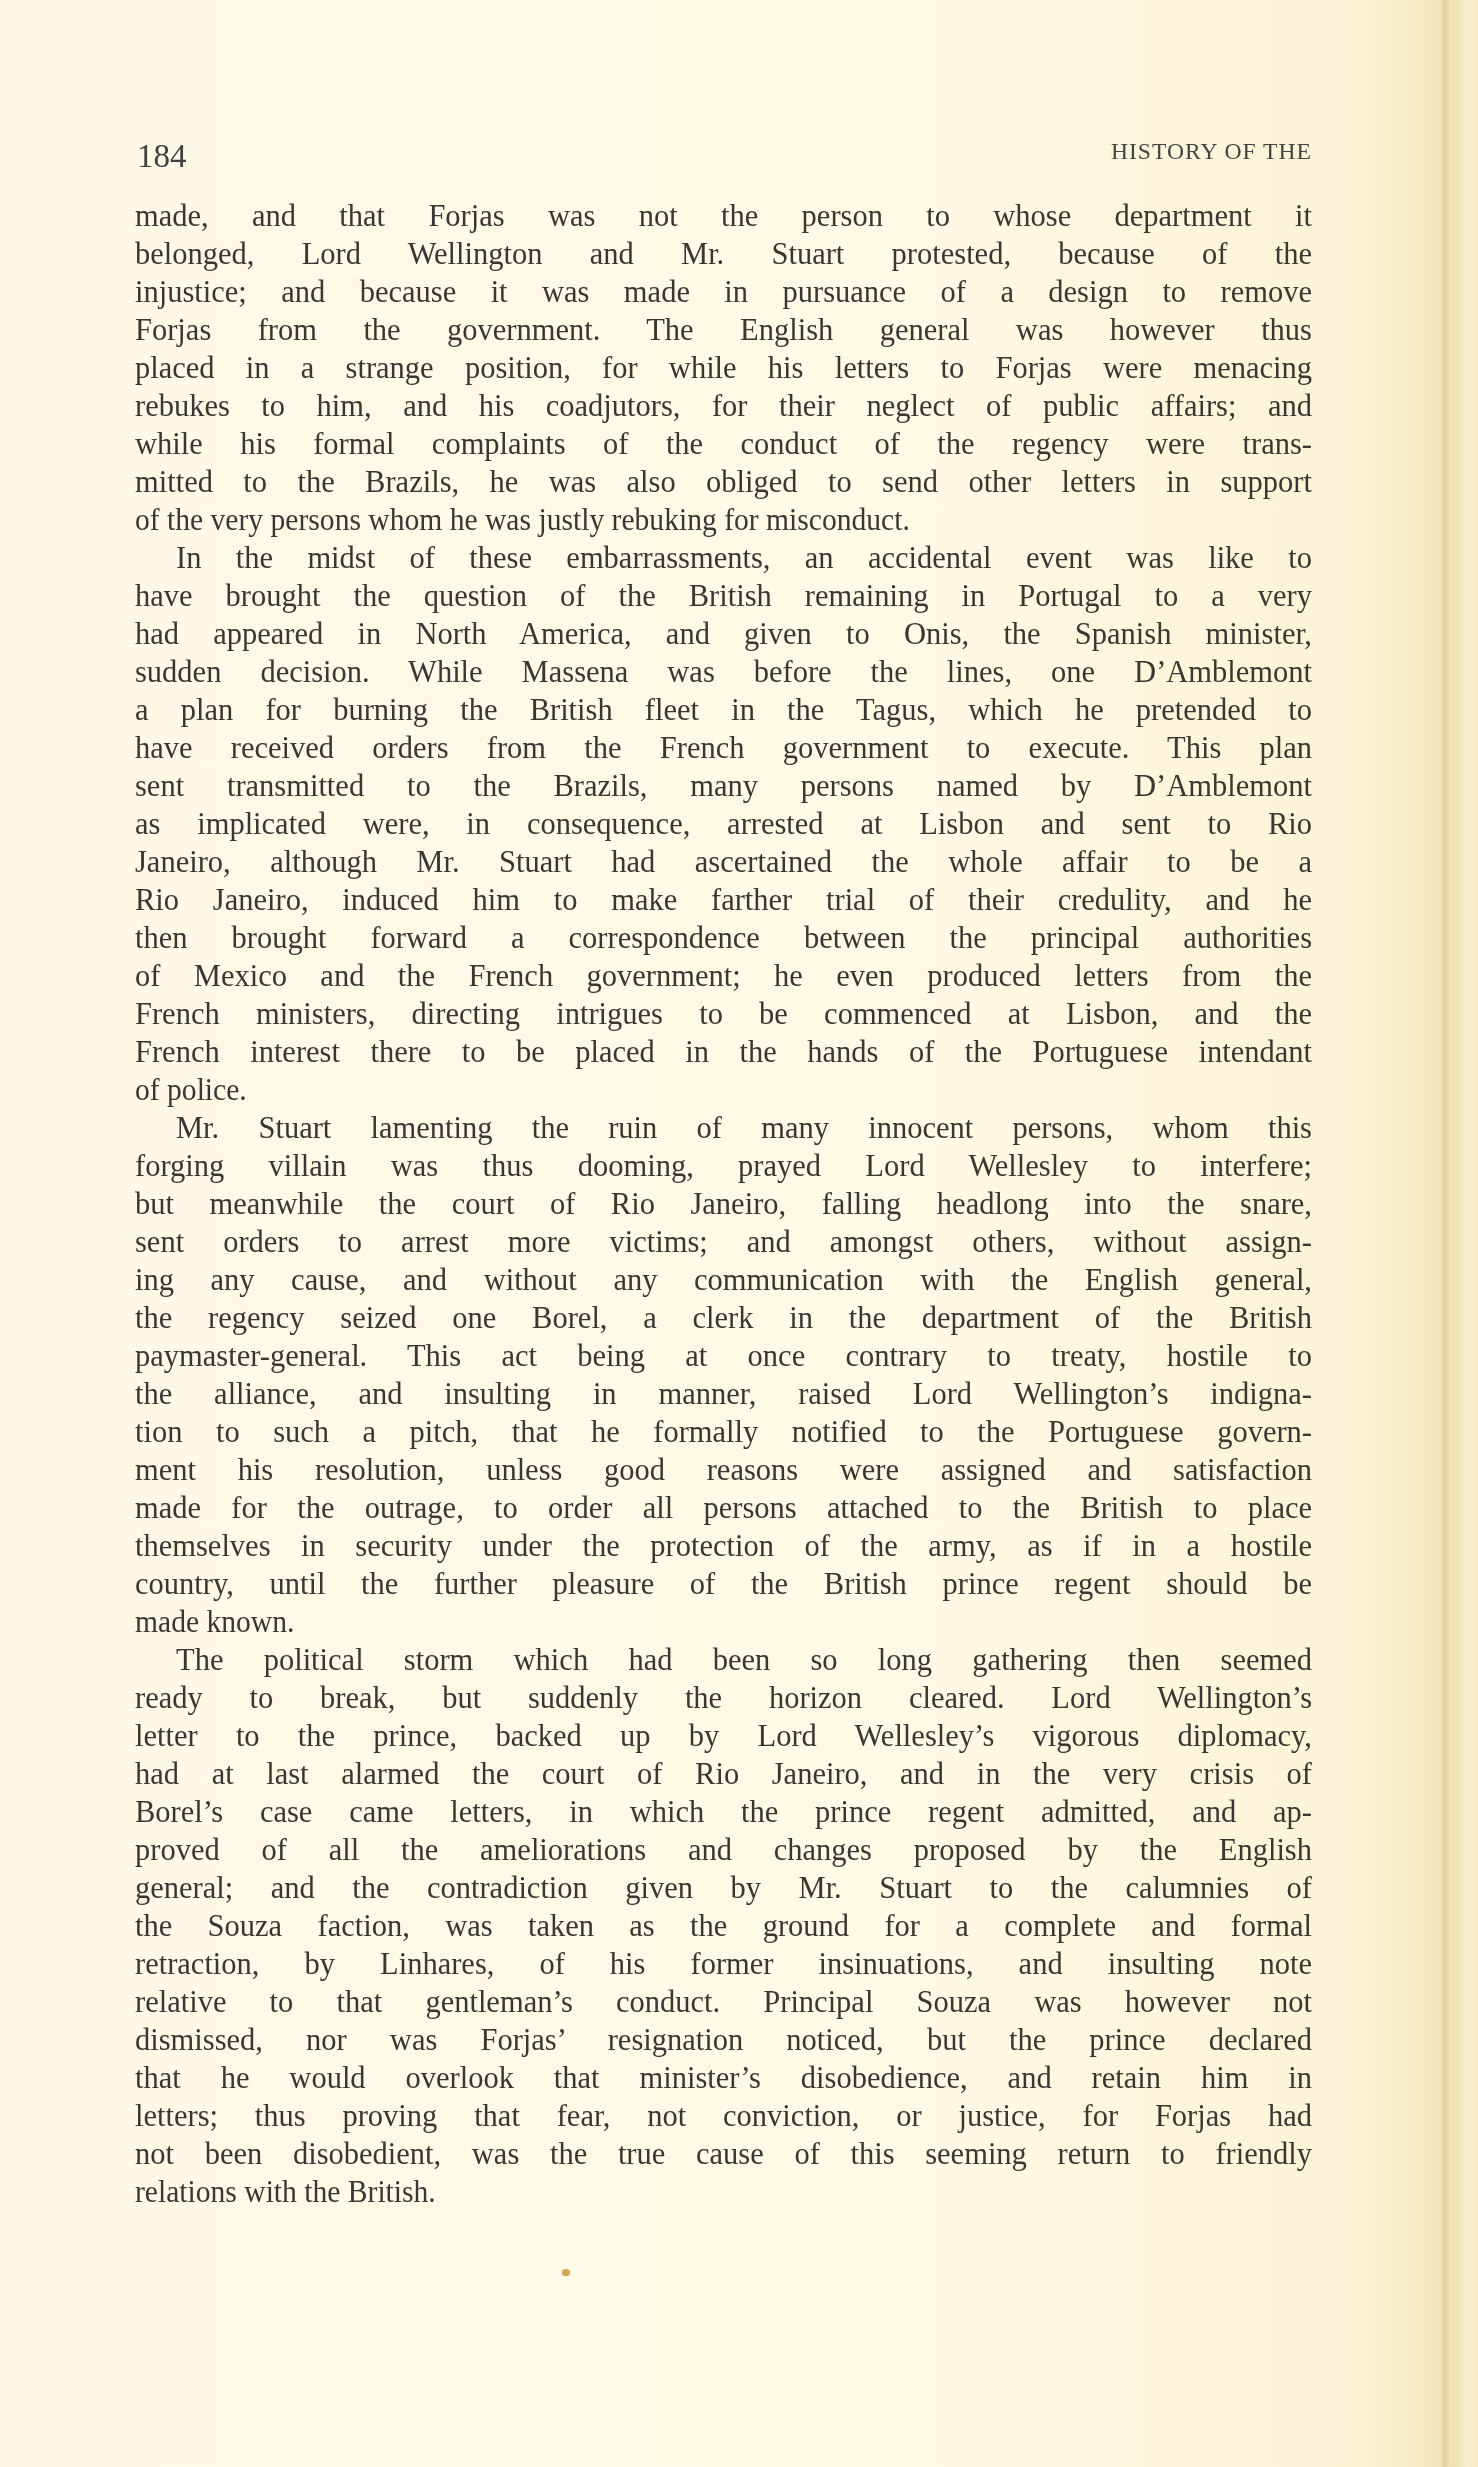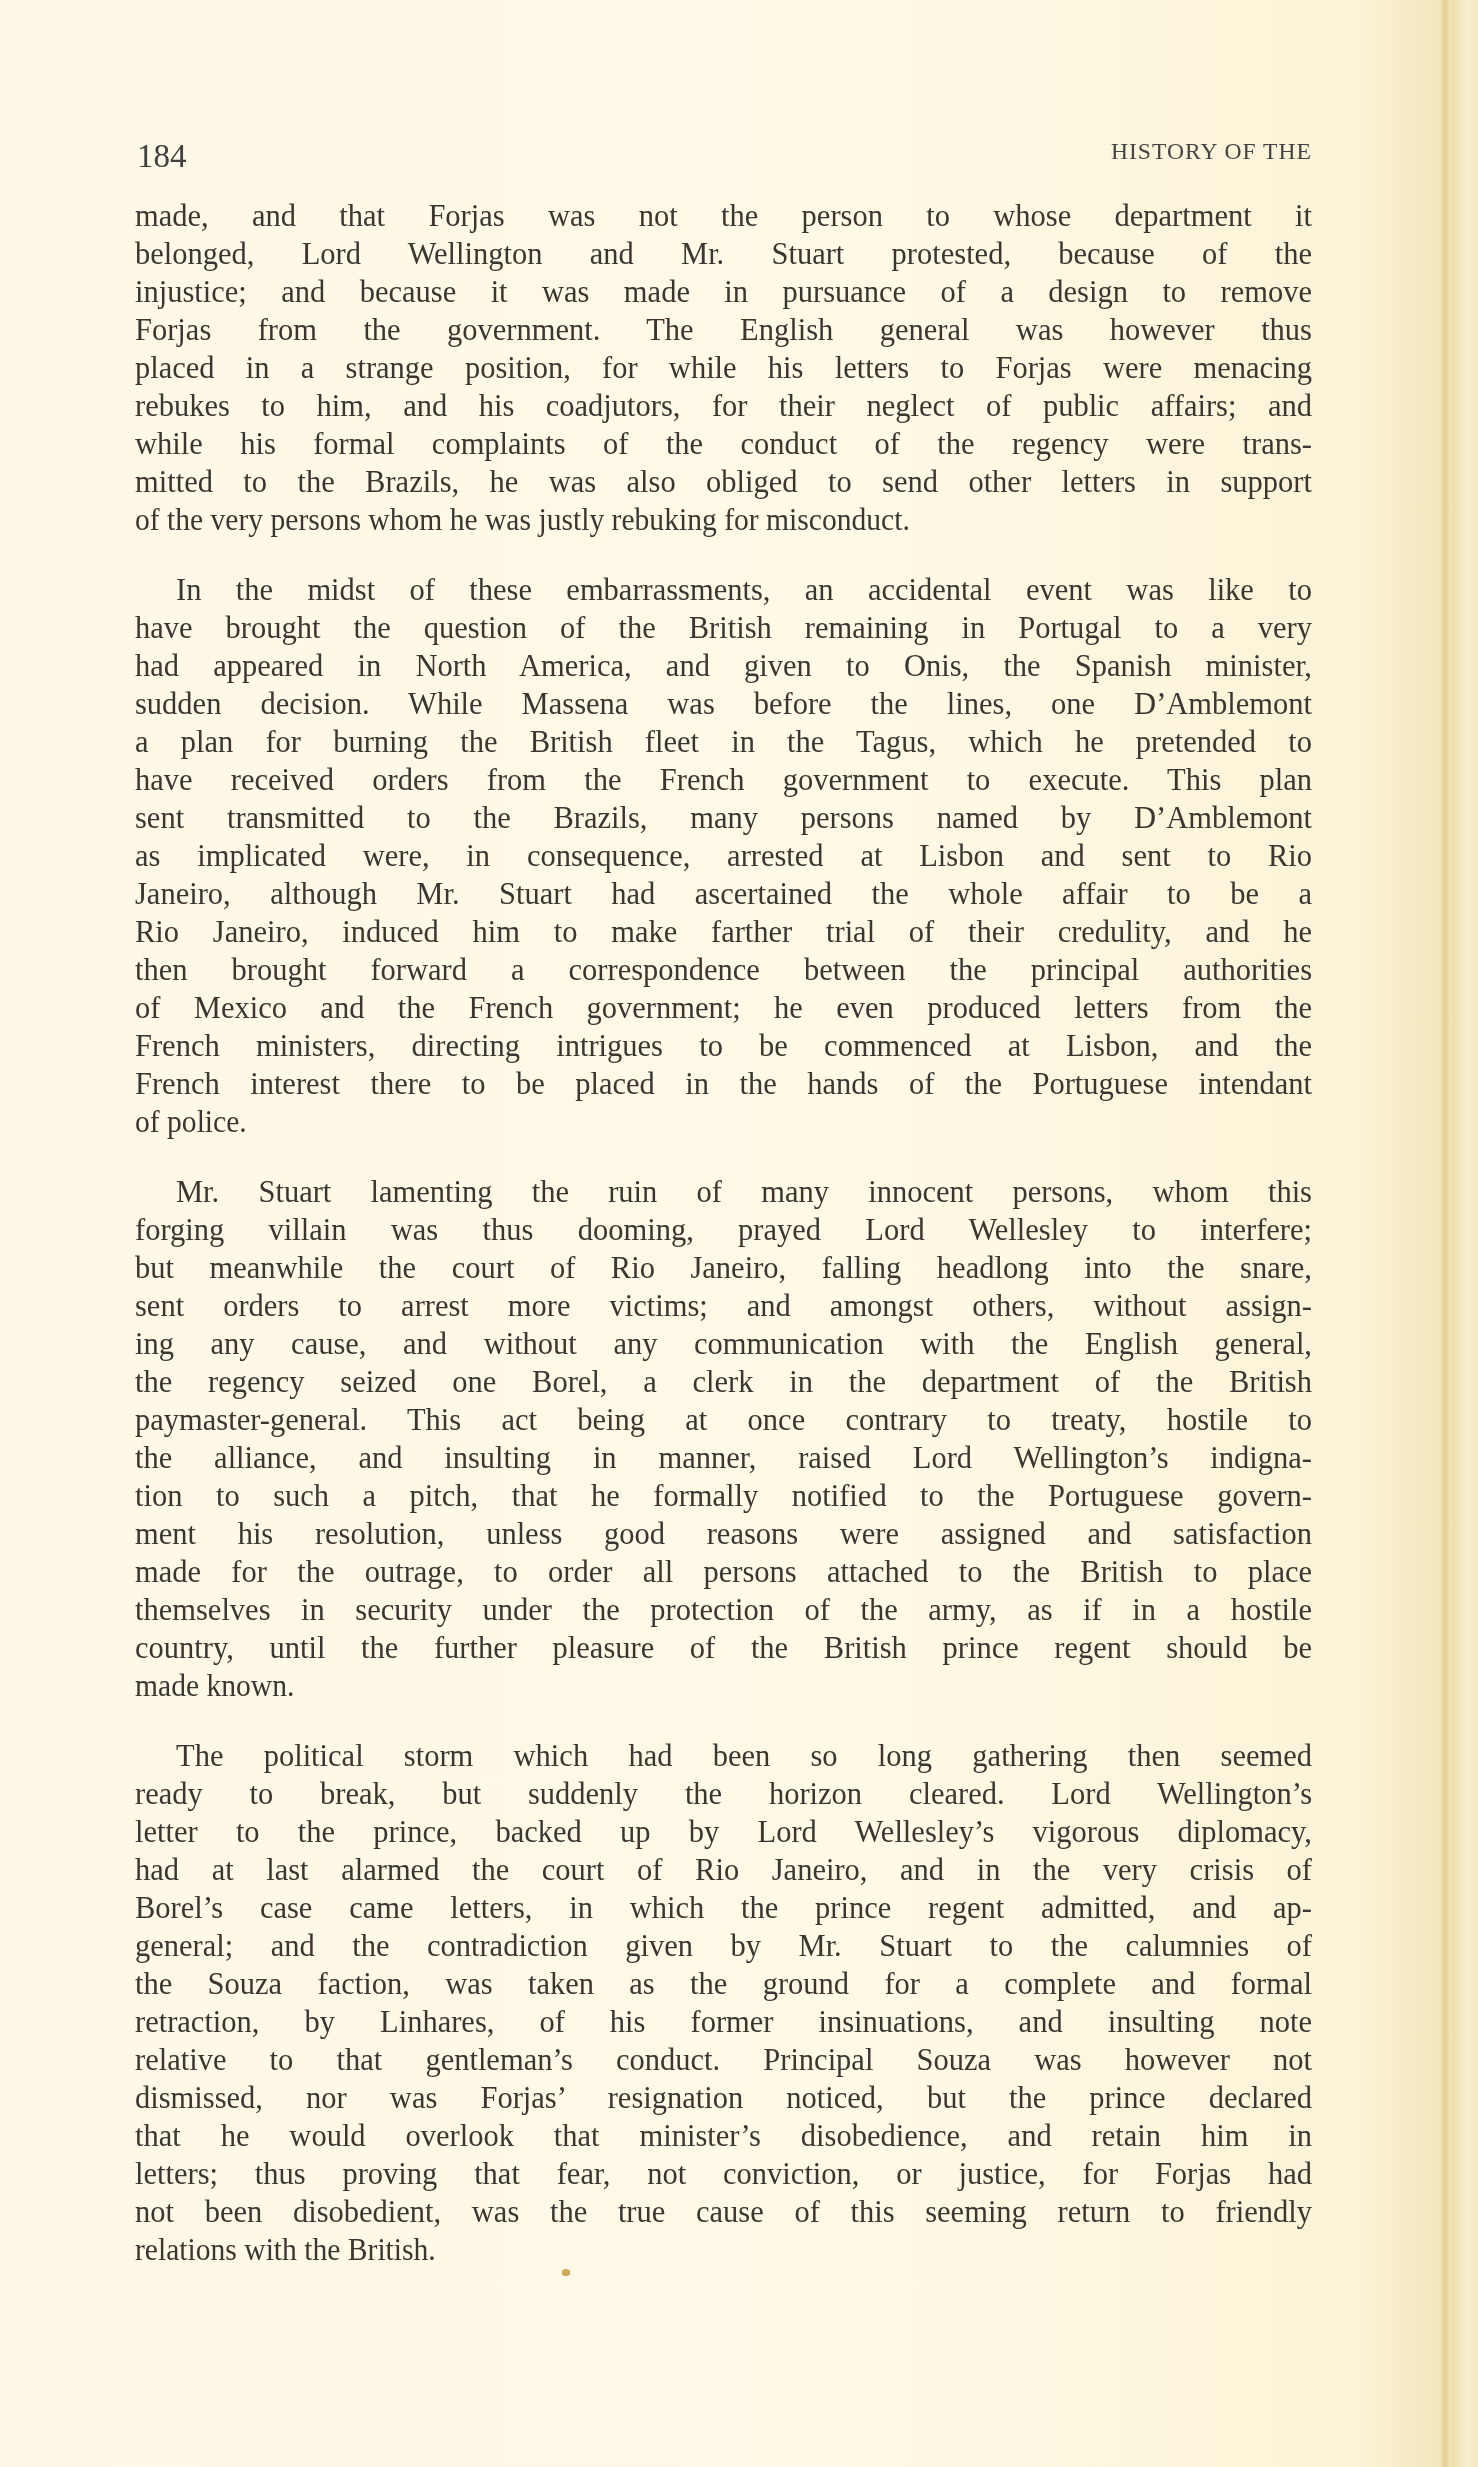--- a/index.html
+++ b/index.html
@@ -37,21 +37,21 @@
     display: block;
     font-size: 30.5px;
     line-height: 38px;
     height: 38px;
     white-space: nowrap;
     text-align: justify;
     text-align-last: justify;
     transform-origin: left center;
     color: #3b3631;
   }
-  .line.indent { padding-left: 41px; margin-top: 32px; }
+  .line.indent { padding-left: 41px; }
   .line.last { text-align-last: left; }
   .stain {
     position: absolute; left: 562px; top: 2269px; width: 7.9px; height: 6.9px;
     background: #c79a3c; border-radius: 50% 50% 40% 40%; opacity: 0.85;
   }
 </style>
 </head>
 <body>
 
 <div class="page-bg"></div>
@@ -106,20 +106,21 @@
       <span class="line">themselves in security under the protection of the army, as if in a hostile</span>
       <span class="line">country, until the further pleasure of the British prince regent should be</span>
       <span class="line last" style="transform: scaleX(0.97);">made known.</span>
     </div>
   <div>
       <span class="line indent">The political storm which had been so long gathering then seemed</span>
       <span class="line">ready to break, but suddenly the horizon cleared. Lord Wellington’s</span>
       <span class="line">letter to the prince, backed up by Lord Wellesley’s vigorous diplomacy,</span>
       <span class="line">had at last alarmed the court of Rio Janeiro, and in the very crisis of</span>
       <span class="line">Borel’s case came letters, in which the prince regent admitted, and ap-</span>
+      <span class="line">proved of all the ameliorations and changes proposed by the English</span>
       <span class="line">general; and the contradiction given by Mr. Stuart to the calumnies of</span>
       <span class="line">the Souza faction, was taken as the ground for a complete and formal</span>
       <span class="line">retraction, by Linhares, of his former insinuations, and insulting note</span>
       <span class="line">relative to that gentleman’s conduct. Principal Souza was however not</span>
       <span class="line">dismissed, nor was Forjas’ resignation noticed, but the prince declared</span>
       <span class="line">that he would overlook that minister’s disobedience, and retain him in</span>
       <span class="line">letters; thus proving that fear, not conviction, or justice, for Forjas had</span>
       <span class="line">not been disobedient, was the true cause of this seeming return to friendly</span>
       <span class="line last" style="transform: scaleX(0.97);">relations with the British.</span>
     </div>

